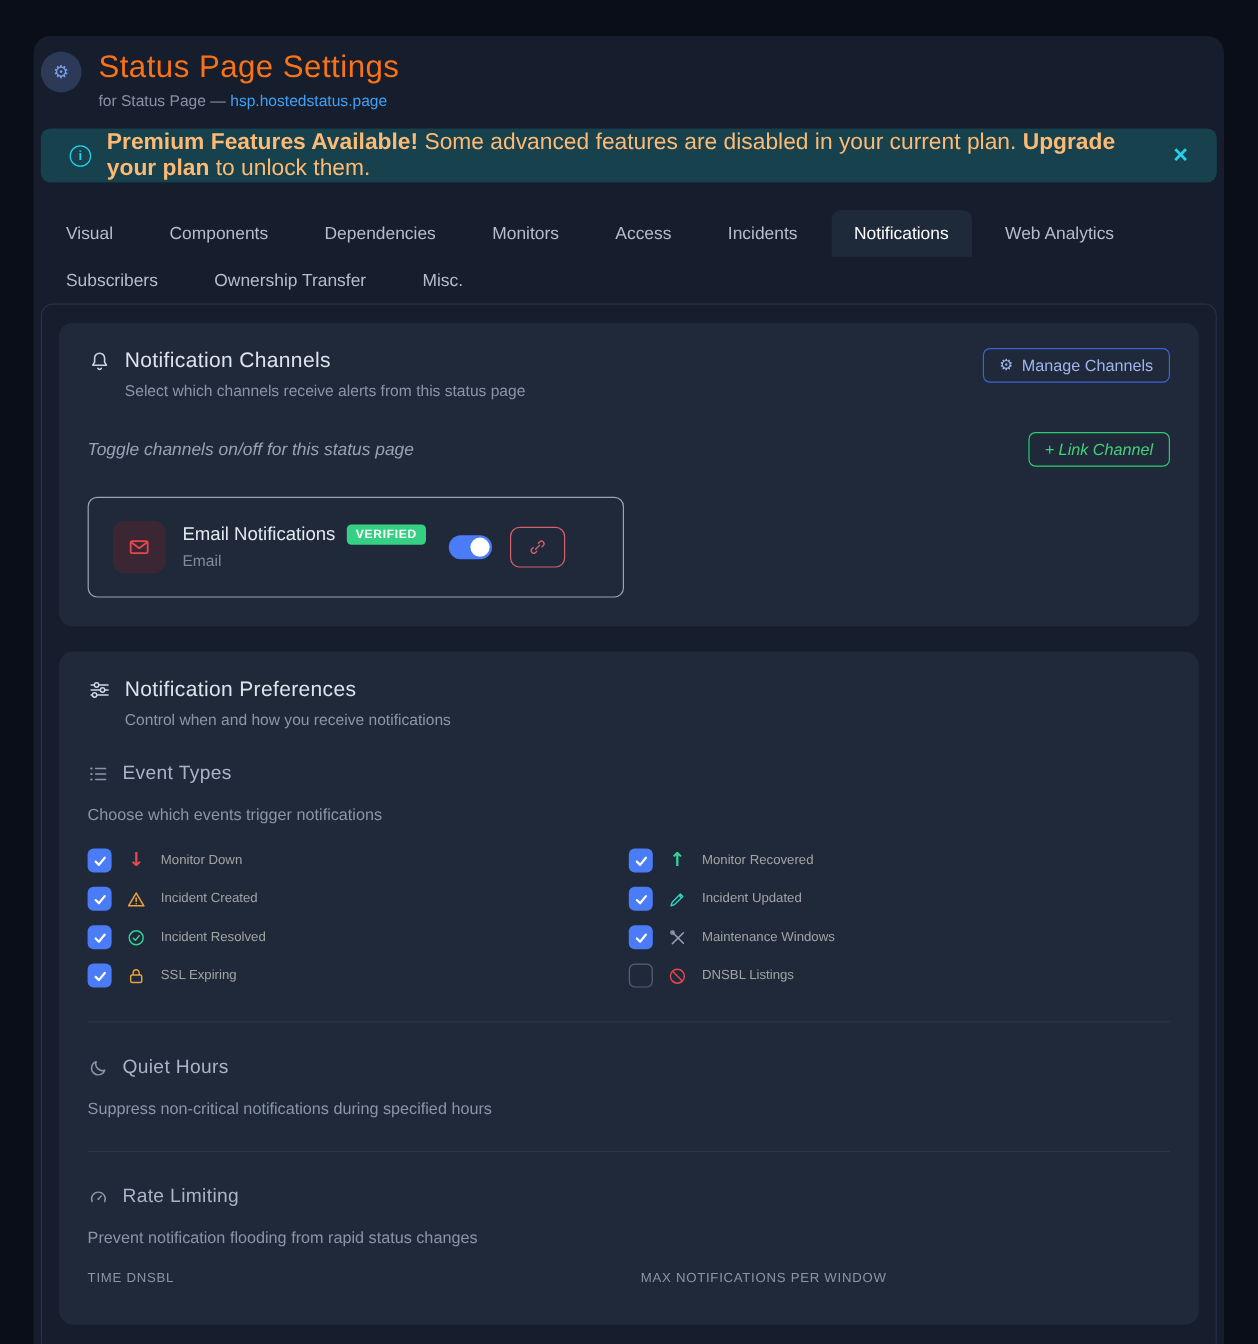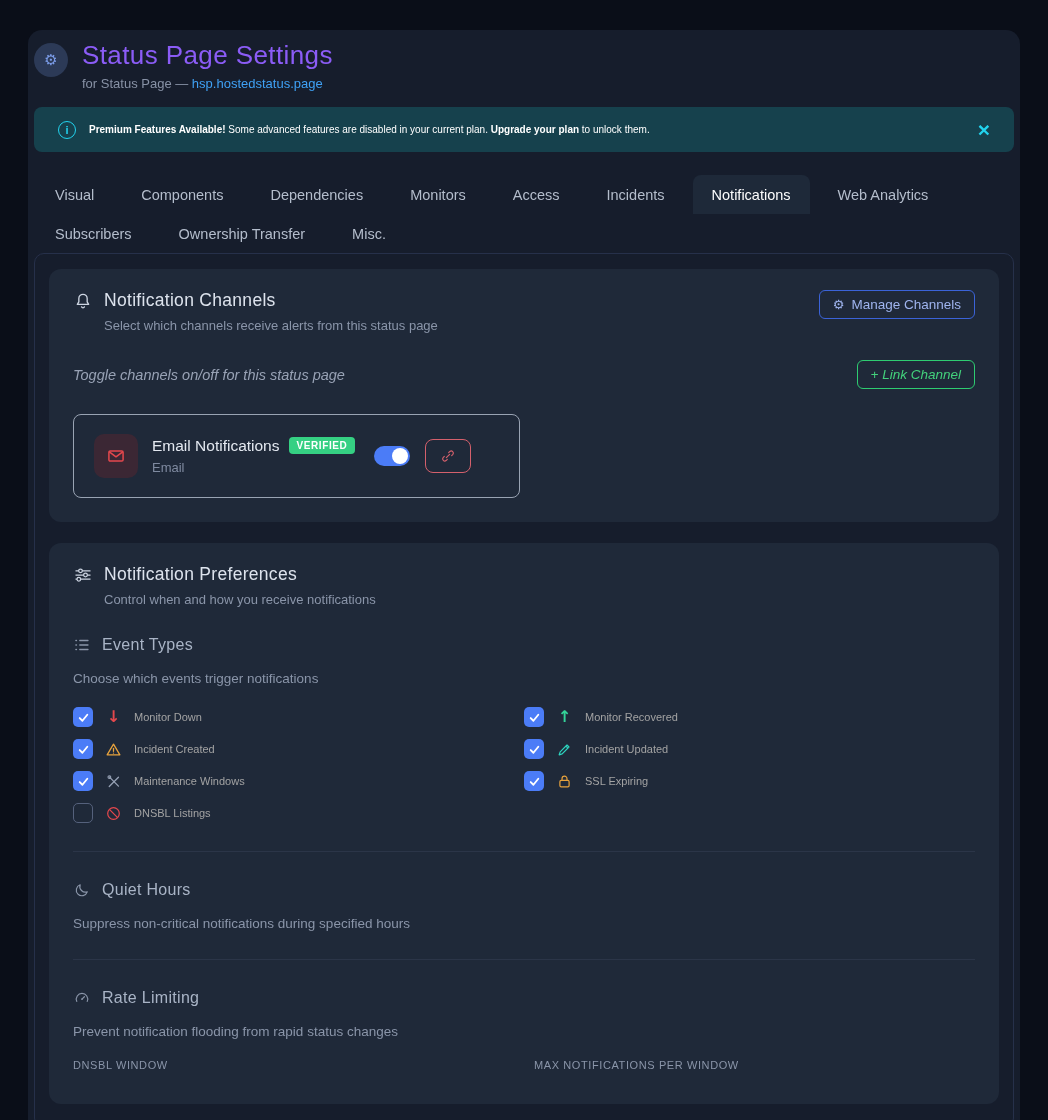--- a/index.html
+++ b/index.html
@@ -16,34 +16,34 @@
     background:#161d2c; border-radius:14px 14px 0 0;
     padding:8px 6px 0 6px;
   }
   
   .header { display:flex; align-items:flex-start; gap:14px; padding:2px 0 0 0; }
   .gear-badge {
     width:34px; height:34px; border-radius:50%; background:#2c3a57;
     display:flex; align-items:center; justify-content:center;
     color:#7b9ce8; font-size:15px; flex:0 0 auto; margin-top:3px;
   }
-  .title { font-size:26px; color:#8b5cf6; font-weight:500; letter-spacing:.4px; }
+  .title { font-size:26px; color:#f97316; font-weight:500; letter-spacing:.4px; }
   .subtitle { font-size:13px; color:#8791a5; margin-top:5px; }
   .subtitle a, .subtitle-link { color:#3fa1f5; text-decoration:none; cursor:pointer; }
   
   .banner {
     margin-top:16px; height:45px; background:#16414d; border-radius:8px;
     display:flex; align-items:center; padding:0 24px; gap:13px;
   }
   .info-icon {
     width:18px; height:18px; border-radius:50%; border:1.5px solid #22d3ee;
     color:#22d3ee; font-size:11px; display:flex; align-items:center; justify-content:center;
     flex:0 0 auto; font-weight:700;
   }
-  .banner-text { font-size:10px; color:#ffffff; }
+  .banner-text { font-size:19px; color:#fdba74; }
   .banner-text b { font-weight:700; }
   .banner-link { font-weight:700; cursor:pointer; }
   .banner-close { margin-left:auto; color:#22d3ee; font-size:21px; line-height:1; cursor:pointer; font-weight:600; }
   
   .tabs { display:flex; flex-wrap:wrap; margin-top:23px; padding-left:2px; width:940px;text-align:center; }
   .tab {
     padding:0 19px; height:39px; display:flex; align-items:center;
     font-size:14.5px; color:#b4bdcc; cursor:pointer; margin-right:9px;
     border-radius:8px 8px 0 0; white-space:nowrap;
   }
@@ -286,20 +286,34 @@
               </div>
             <span class="ev-ico">
               <svg viewBox="0 0 24 24" width="17" height="17">
                   <path d="M4.5 19.5l1.4-4.2L15.5 5.7l2.8 2.8-9.6 9.6z" fill="none" stroke="#2dd4bf" stroke-width="1.7" stroke-linejoin="round"></path>
                   <path d="M14 7.2l2.8 2.8" stroke="#2dd4bf" stroke-width="1.7"></path>
                 </svg>
             </span>
             <span class="event-label">Incident Updated</span>
           </div>
 
+          <div class="event-item">
+            <div class="checkbox on">
+                <svg viewBox="0 0 24 24" width="13" height="13">
+                  <polyline points="5 13 10 18 19 7" fill="none" stroke="#fff" stroke-width="3.4" stroke-linecap="round" stroke-linejoin="round"></polyline>
+                </svg>
+              </div>
+            <span class="ev-ico">
+              <svg viewBox="0 0 24 24" width="17" height="17">
+                  <circle cx="12" cy="12" r="8.2" fill="none" stroke="#34d399" stroke-width="1.7"></circle>
+                  <polyline points="8.5 12.5 11 15 15.5 9.5" fill="none" stroke="#34d399" stroke-width="1.7" stroke-linecap="round" stroke-linejoin="round"></polyline>
+                </svg>
+            </span>
+            <span class="event-label">Incident Resolved</span>
+          </div>
 
           <div class="event-item">
             <div class="checkbox on">
                 <svg viewBox="0 0 24 24" width="13" height="13">
                   <polyline points="5 13 10 18 19 7" fill="none" stroke="#fff" stroke-width="3.4" stroke-linecap="round" stroke-linejoin="round"></polyline>
                 </svg>
               </div>
             <span class="ev-ico">
               <svg viewBox="0 0 24 24" width="17" height="17">
                   <path d="M6 19L19 6M6 5.5L19 18.5" fill="none" stroke="#97a2b6" stroke-width="1.8" stroke-linecap="round"></path>
@@ -357,21 +371,21 @@
             <path d="M5 16.5a7.6 7.6 0 1 1 14 0" fill="none" stroke="#8a95a9" stroke-width="1.6" stroke-linecap="round"></path>
             <path d="M12 13.5l3.2-3.2" stroke="#8a95a9" stroke-width="1.6" stroke-linecap="round"></path>
             <circle cx="12" cy="13.5" r="1.1" fill="#8a95a9"></circle>
           </svg>
           <span class="sub-title">Rate Limiting</span>
         </div>
         <div class="sub-desc">Prevent notification flooding from rapid status changes</div>
 
         <div class="fields">
           <div>
-            <div class="field-label">DNSBL WINDOW</div>
+            <div class="field-label">TIME DNSBL</div>
 
           </div>
           <div>
             <div class="field-label">MAX NOTIFICATIONS PER WINDOW</div>
 
           </div>
         </div>
 
       </div>
     </div>

